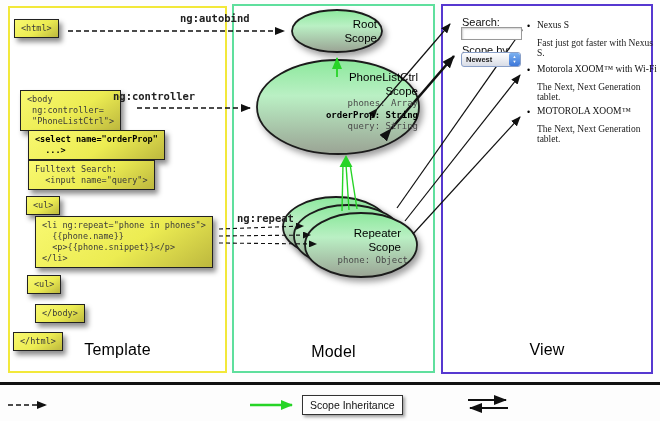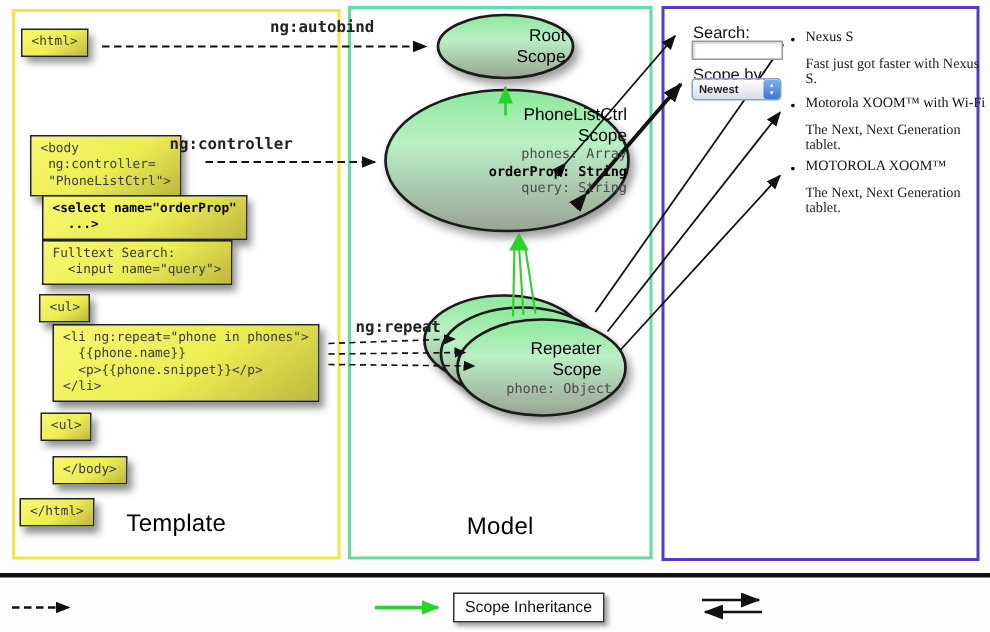--- a/index.html
+++ b/index.html
@@ -189,17 +189,18 @@
   <div class="bullet" style="left:527px;top:65px;">•</div>
   <div class="vitem-title" style="left:537px;top:64px;">Motorola XOOM™ with Wi-Fi</div>
   <div class="vitem-desc" style="left:537px;top:82px;">The Next, Next Generation tablet.</div>
 
   <div class="bullet" style="left:527px;top:107px;">•</div>
   <div class="vitem-title" style="left:537px;top:106px;">MOTOROLA XOOM™</div>
   <div class="vitem-desc" style="left:537px;top:124px;">The Next, Next Generation tablet.</div>
 
   <div class="col-label" id="lbl-template">Template</div>
   <div class="col-label" id="lbl-model">Model</div>
+  <div class="col-label" id="lbl-view">View</div>
 
   <div id="sep-line"></div>
   <div class="legend-box" id="leg-inherit">Scope Inheritance</div>
 
 </div>
 
 </body></html>

